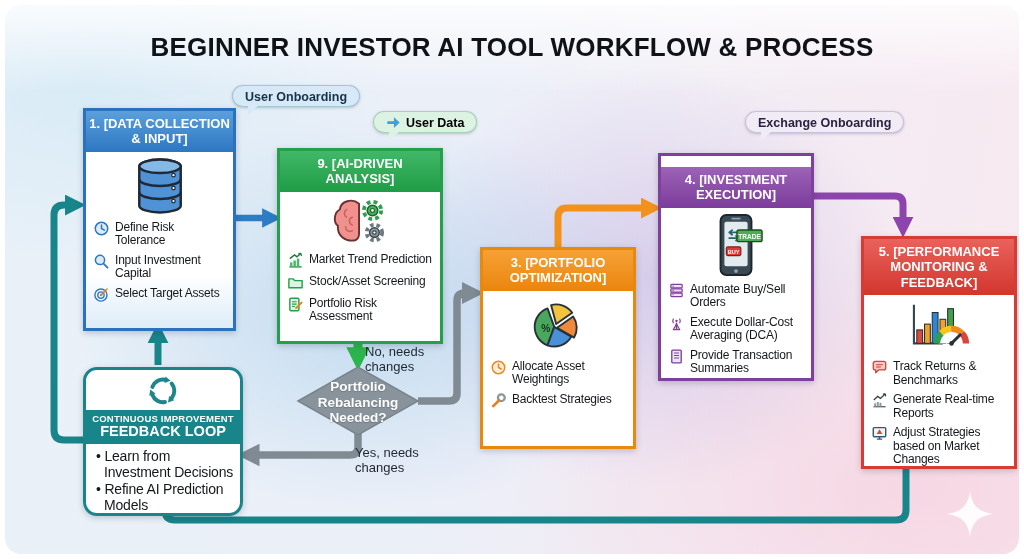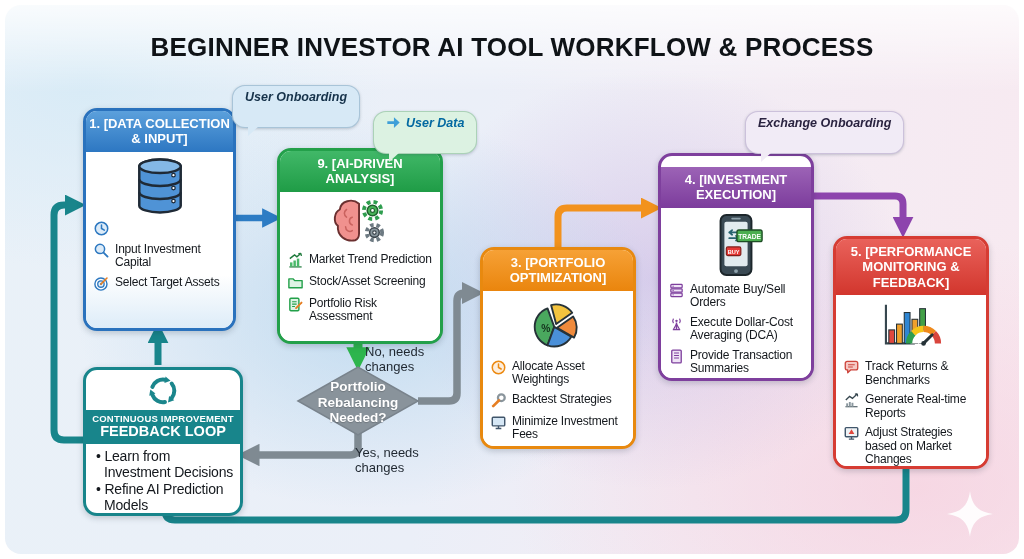--- a/index.html
+++ b/index.html
@@ -9,60 +9,60 @@
       linear-gradient(rgba(255,255,255,.8), rgba(255,255,255,0) 16%),
       radial-gradient(420px 280px at 36% 56%, rgba(166,206,234,.60), rgba(166,206,234,0) 70%),
       radial-gradient(360px 300px at 64% 50%, rgba(190,172,224,.50), rgba(190,172,224,0) 70%),
       radial-gradient(520px 320px at 90% 88%, rgba(246,205,220,.65), rgba(246,205,220,0) 78%),
       radial-gradient(400px 250px at 8% 14%, rgba(214,234,246,.9), rgba(214,234,246,0) 75%),
       linear-gradient(100deg,#e9f1f8 0%,#ebeff8 45%,#f3ecf4 70%,#f8e9f0 100%);
   }
   .title{position:absolute;top:27px;left:0;right:0;text-align:center;font-size:26px;font-weight:800;
     letter-spacing:.2px;color:#0f1317;z-index:3;}
   svg.overlay{position:absolute;left:0;top:0;z-index:1;}
-  .step{position:absolute;background:#fff;border-radius:14px;display:flex;flex-direction:column;overflow:hidden;
+  .step{position:absolute;background:#fff;border-radius:0;display:flex;flex-direction:column;overflow:hidden;
     box-shadow:0 2px 6px rgba(25,40,60,.22);z-index:2;}
   .step .hd{color:#fff;font-weight:700;font-size:13px;line-height:1.18;text-align:center;padding:5px 3px;}
   .step .bd{flex:1;background:#fff;padding:3px 7px 6px;display:flex;flex-direction:column;}
   .mic{margin:2px auto 0;display:block;}
   .it{display:flex;gap:5px;align-items:flex-start;margin-top:6px;}
   .it svg{flex:none;width:17px;height:17px;margin-top:-1px;}
   .it span{font-size:12px;font-weight:500;line-height:1.13;color:#14181d;letter-spacing:-.2px;}
   .s1{left:78px;top:103px;width:147px;height:217px;border:3px solid #2a72bd;}
   .s1 .hd{background:linear-gradient(#5ba0dc,#2d77c2);}
   .s1 .bd{background:linear-gradient(#ffffff 70%,#ddecf8);}
   .s2{left:272px;top:143px;width:160px;height:190px;border:3px solid #23a04a;}
   .s2 .hd{background:linear-gradient(#41b868,#1f9c46);}
   .s3{left:475px;top:242px;width:150px;height:196px;border:3px solid #e8890f;}
   .s3 .hd{background:linear-gradient(#f6a136,#ea850d);}
   .s4{left:653px;top:148px;width:150px;height:222px;border:3px solid #7e3f9d;}
   .s4 .hd{background:linear-gradient(#9c63b6,#7c3c9c);margin-top:11px;}
-  .s5{left:828px;top:231px;width:150px;height:227px;border:3px solid #d63c33;}
+  .s5{left:856px;top:231px;width:150px;height:227px;border:3px solid #d63c33;}
   .s5 .hd{background:linear-gradient(#e9625b,#d2362d);}
   .fb{position:absolute;left:78px;top:362px;width:154px;height:143px;background:#fff;border:3px solid #18858b;
     border-radius:14px;z-index:2;display:flex;flex-direction:column;align-items:center;overflow:hidden;
     box-shadow:0 2px 6px rgba(25,40,60,.22);}
   .fb .banner{width:100%;background:#18858b;color:#fff;text-align:center;padding:3px 2px 4px;}
   .fb .k{font-size:9.5px;font-weight:700;letter-spacing:.2px;line-height:1.2;}
   .fb .t{font-size:14.5px;font-weight:700;line-height:1.1;}
   .fb ul{margin:4px 4px 0 6px;padding:0 2px 0 12px;list-style:none;}
   .fb li{font-size:14px;font-weight:500;line-height:1.16;color:#14181d;text-indent:-8px;letter-spacing:-.2px;}
   .fb li::before{content:"• ";}
   .decision-text{position:absolute;left:293px;top:374px;width:120px;text-align:center;z-index:2;
     color:#fff;font-weight:700;font-size:13.5px;line-height:1.15;text-shadow:0 1px 1px rgba(0,0,0,.2);}
   .flabel{position:absolute;z-index:2;text-align:left;font-size:13px;font-weight:500;color:#1f2730;line-height:1.15;}
   .no-lab{left:360px;top:340px;width:86px;}
   .yes-lab{left:350px;top:441px;width:100px;}
-  .bubble{position:absolute;z-index:3;border-radius:13px;padding:4px 12px 23px;font-size:12.5px;font-weight:700;
-    box-shadow:0 1px 3px rgba(40,60,80,.25);white-space:nowrap;display:flex;align-items:center;gap:5px;font-style:italic;}
+  .bubble{position:absolute;z-index:3;border-radius:13px;padding:4px 12px 2px;font-size:12.5px;font-weight:700;
+    box-shadow:0 1px 3px rgba(40,60,80,.25);white-space:nowrap;display:flex;align-items:center;gap:5px;}
   .bubble .tail{position:absolute;width:0;height:0;border-top:10px solid;border-right:11px solid transparent;
     bottom:-9px;left:15px;}
   .b-onboard{left:227px;top:80px;background:#d7e9f6;color:#16324a;border:1px solid rgba(110,150,180,.45);}
   .b-onboard .tail{border-top-color:#d7e9f6;}
-  .b-userdata{left:368px;top:106px;background:#dcf2e2;color:#0369a1;border:1px solid rgba(110,170,130,.45);}
+  .b-userdata{left:368px;top:106px;background:#dcf2e2;color:#000000;border:1px solid rgba(110,170,130,.45);}
   .b-userdata .tail{border-top-color:#dcf2e2;}
   .b-exchange{left:740px;top:106px;background:#f1ebf6;color:#2a2340;border:1px solid rgba(150,130,180,.4);}
   .b-exchange .tail{border-top-color:#f1ebf6;}
   .sparkle{position:absolute;left:942px;top:486px;z-index:2;}
 </style>
 </head>
 <body>
 
 <div class="canvas">
 
@@ -136,20 +136,21 @@
         <path d="M7 21.5 A20 6.5 0 0 0 47 21.5 M7 34 A20 6.5 0 0 0 47 34" fill="none" stroke="#1f2a36" stroke-width="2.4"></path>
         <circle cx="40" cy="17.5" r="1.7" fill="#fff" stroke="#1f2a36" stroke-width="1.2"></circle>
         <circle cx="40" cy="30" r="1.7" fill="#fff" stroke="#1f2a36" stroke-width="1.2"></circle>
         <circle cx="40" cy="42.5" r="1.7" fill="#fff" stroke="#1f2a36" stroke-width="1.2"></circle>
       </svg>
       <div class="it">
         <svg viewBox="0 0 18 18">
             <circle cx="9" cy="9" r="6.6" fill="#dcebf8" stroke="#2d78c0" stroke-width="1.6"></circle>
             <path d="M9 5.4 V9 L12 10.8" stroke="#2d78c0" stroke-width="1.6" fill="none" stroke-linecap="round"></path>
           </svg>
+        <span>Define Risk Tolerance</span>
       </div>
       <div class="it">
         <svg viewBox="0 0 18 18">
             <circle cx="7.4" cy="7.4" r="4.9" fill="#dcebf8" stroke="#2d78c0" stroke-width="1.6"></circle>
             <line x1="11.2" y1="11.2" x2="15.4" y2="15.4" stroke="#2d78c0" stroke-width="2" stroke-linecap="round"></line>
           </svg>
         <span>Input Investment Capital</span>
       </div>
       <div class="it">
         <svg viewBox="0 0 18 18">
@@ -220,27 +221,20 @@
             <path d="M9 5.4 V9 L11.8 10.6" stroke="#ec8a12" stroke-width="1.6" fill="none" stroke-linecap="round"></path>
           </svg>
         <span>Allocate Asset Weightings</span>
       </div>
       <div class="it">
         <svg viewBox="0 0 18 18">
             <circle cx="12" cy="6" r="3.6" fill="none" stroke="#8a959c" stroke-width="2.4"></circle>
             <path d="M3.4 15 L9.4 9" stroke="#e67e22" stroke-width="2.8" stroke-linecap="round"></path>
           </svg>
         <span>Backtest Strategies</span>
-      </div>
-      <div class="it">
-        <svg viewBox="0 0 18 18">
-            <rect x="2.4" y="3.4" width="13.2" height="9.2" rx="1" fill="#d6e7f5" stroke="#41566b" stroke-width="1.5"></rect>
-            <path d="M9 12.6 v2 M6 15.4 h6" stroke="#41566b" stroke-width="1.5"></path>
-          </svg>
-        <span>Minimize Investment Fees</span>
       </div>
     </div>
   </div>
 
   <div class="step s4">
     <div class="hd">4. [INVESTMENT EXECUTION]</div>
     <div class="bd">
       <svg class="mic" width="58" height="64" viewBox="0 0 60 66">
         <rect x="14" y="2" width="32" height="62" rx="6" fill="#3a4a54" stroke="#1c262b" stroke-width="2"></rect>
         <rect x="18" y="9" width="24" height="46" rx="2" fill="#e2ebef"></rect>

